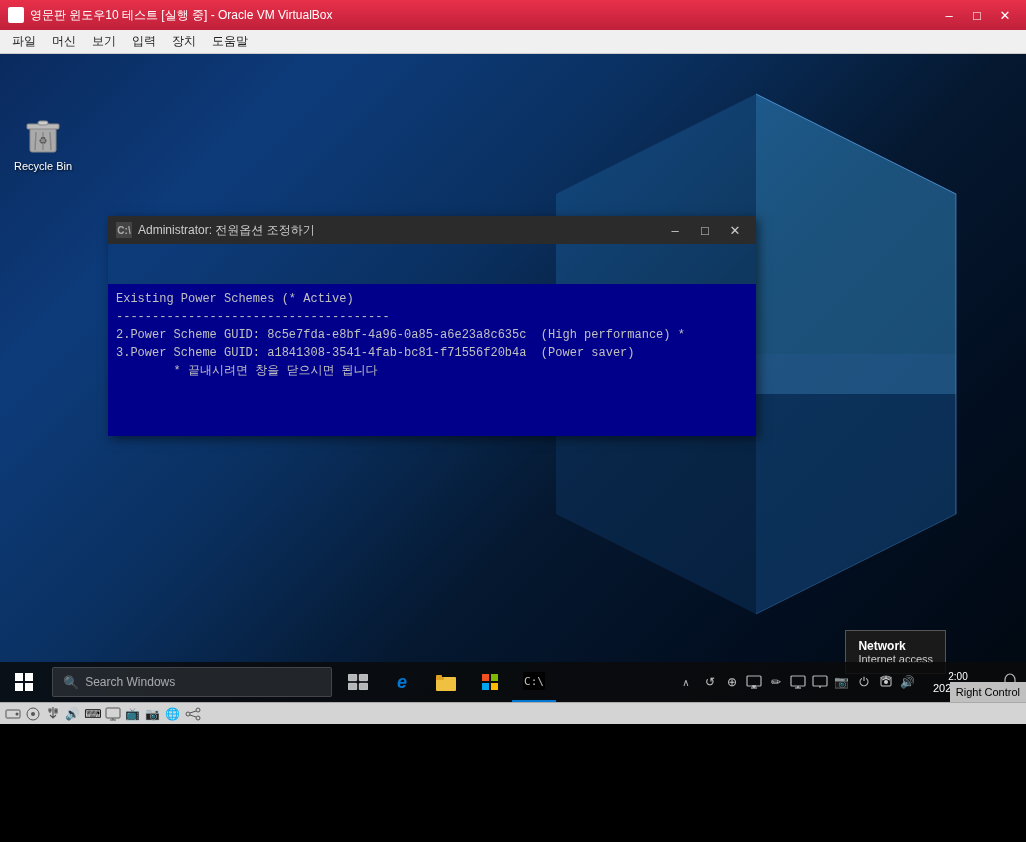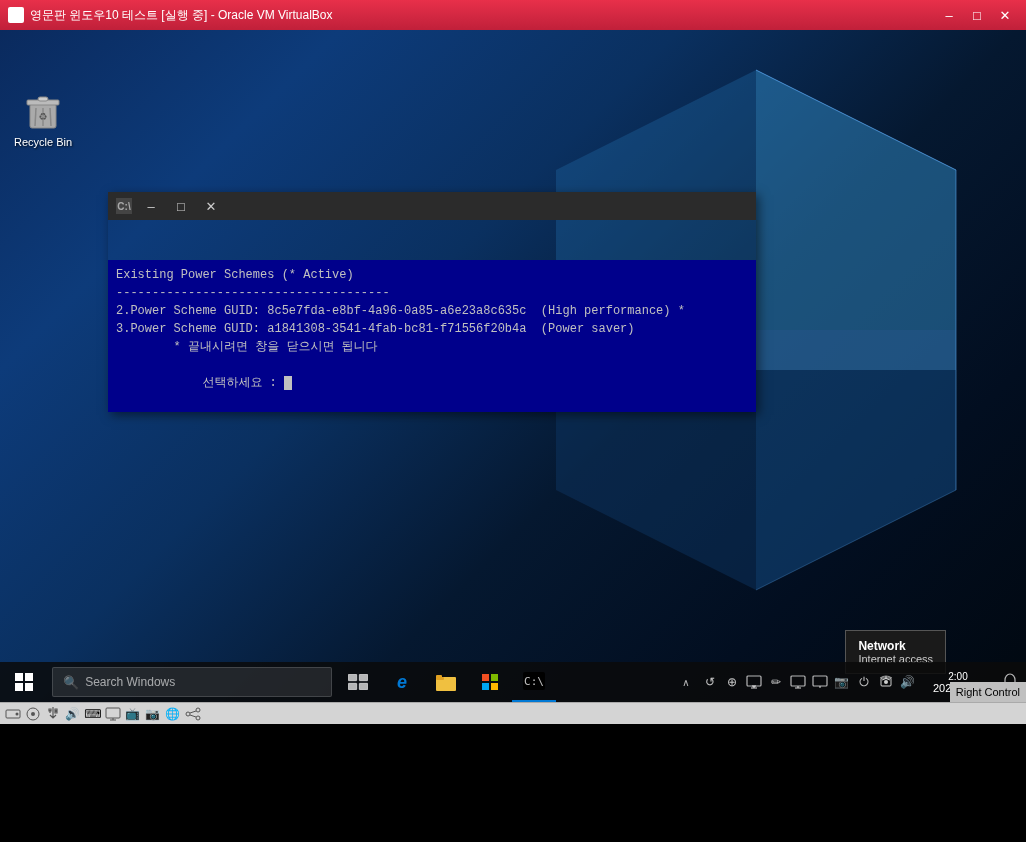--- a/index.html
+++ b/index.html
@@ -409,20 +409,28 @@
       </svg>
     </div>
     <span id="vbox-title" style="color:white;font-size:12px;flex:1;">영문판 윈도우10 테스트 [실행 중] - Oracle VM VirtualBox</span>
     <div id="vbox-window-controls">
       <div class="vbox-ctrl-btn">–</div>
       <div class="vbox-ctrl-btn">□</div>
       <div class="vbox-ctrl-btn close">✕</div>
     </div>
   </div>
 
+  <div id="vbox-menubar">
+    <span class="vbox-menu-item">파일</span>
+    <span class="vbox-menu-item">머신</span>
+    <span class="vbox-menu-item">보기</span>
+    <span class="vbox-menu-item">입력</span>
+    <span class="vbox-menu-item">장치</span>
+    <span class="vbox-menu-item">도움말</span>
+  </div>
 
   <div id="vm-display">
 
     <div id="win-desktop">
 
       <svg class="win-flag" width="480" height="560" viewBox="0 0 480 560">
 
         <polygon points="240,20 440,120 440,280 240,280" fill="rgba(50,140,200,0.5)"></polygon>
         <polygon points="240,20 40,120 40,280 240,280" fill="rgba(30,100,160,0.4)"></polygon>
 
@@ -452,36 +460,34 @@
 
           <text x="21" y="30" text-anchor="middle" font-size="10" fill="#555">♻</text>
         </svg>
         <span id="recycle-bin-label" style="color:white;font-size:11px;text-align:center;text-shadow:1px 1px 2px rgba(0,0,0,0.8);">Recycle Bin</span>
       </div>
 
       <div id="cmd-window">
 
         <div id="cmd-titlebar">
           <div id="cmd-titlebar-icon" style="color:#aaa;font-size:10px;font-weight:bold;">C:\</div>
+          <span id="cmd-title" style="color:#ccc;font-size:12px;flex:1;">Administrator: 전원옵션 조정하기</span>
           <div id="cmd-controls">
             <div class="cmd-ctrl-btn">–</div>
             <div class="cmd-ctrl-btn">□</div>
             <div class="cmd-ctrl-btn">✕</div>
           </div>
         </div>
 
         <div id="cmd-content">
           <span class="line">Existing Power Schemes (* Active)</span>
           <span class="line separator">--------------------------------------</span>
           <span class="line">2.Power Scheme GUID: 8c5e7fda-e8bf-4a96-0a85-a6e23a8c635c  (High performance) *</span>
           <span class="line">3.Power Scheme GUID: a1841308-3541-4fab-bc81-f71556f20b4a  (Power saver)</span>
           <span class="line">        * 끝내시려면 창을 닫으시면 됩니다</span>
-          <span class="line">
-            <span>선택하세요 : </span><span class="cursor"></span>
-          </span>
         </div>
       </div>
 
       <div id="network-tooltip">
         <div id="network-tooltip-title">Network</div>
         <div id="network-tooltip-sub">Internet access</div>
       </div>
 
       <div id="taskbar">
 

